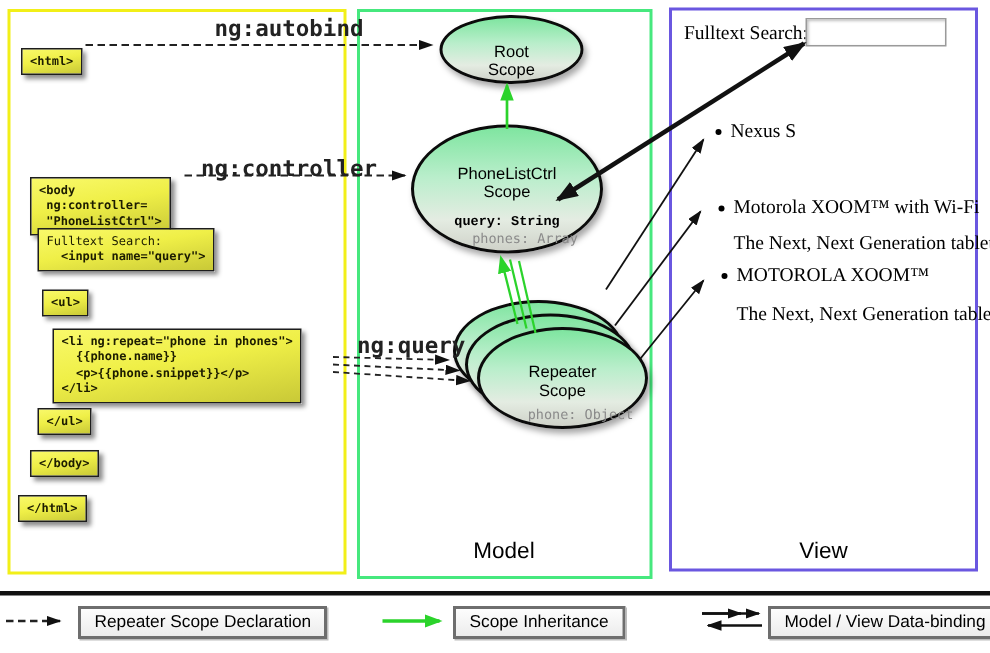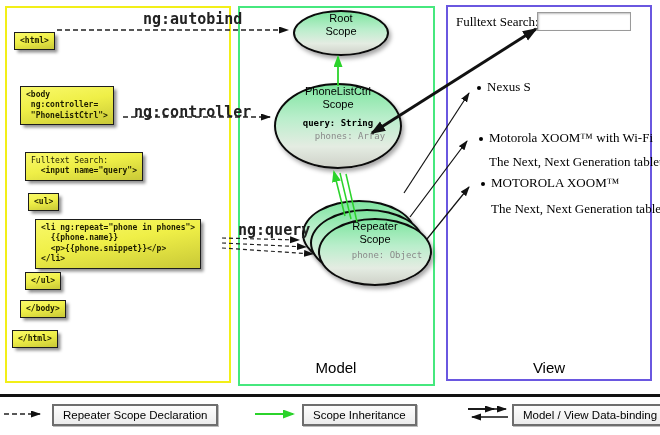--- a/index.html
+++ b/index.html
@@ -18,21 +18,21 @@
            font-family:"DejaVu Sans Mono",monospace;font-size:8px;font-weight:700;
            color:#1c1c00;padding:3px 5px;line-height:1.3;white-space:pre;z-index:2;}
   .codebox .norm{font-weight:400;}
   
   .mono-label{position:absolute;font-family:"DejaVu Sans Mono",monospace;font-size:15px;
               font-weight:700;color:#222;z-index:2;white-space:pre;}
   
   .ellipse{position:absolute;border:2px solid #0b0b0b;border-radius:50%;
            background:linear-gradient(180deg,#7fe5a0 0%,#b9eecb 40%,#e4ece2 75%,#cfd2c9 100%);
            box-shadow:2px 3px 4px rgba(0,0,0,.35);z-index:1;
-           display:flex;flex-direction:column;align-items:center;justify-content:flex-start;}
+           display:flex;flex-direction:column;align-items:center;justify-content:flex-end;}
   .ellipse .etitle{font-size:11px;color:#000;text-align:center;white-space:pre;line-height:1.15;}
   .eprop{font-family:"DejaVu Sans Mono",monospace;font-size:9px;line-height:1.4;white-space:pre;}
   .eprop.bold{font-weight:700;color:#000;}
   .eprop.gray{color:#8a8a8a;margin-left:24px;}
   
   .view-text{position:absolute;font-family:"Liberation Serif",serif;font-size:13px;color:#000;z-index:2;white-space:pre;}
   .search-input{position:absolute;left:537px;top:12px;width:88px;height:15px;z-index:2;
                 border:1px solid #9a9a9a;box-shadow:inset 1px 1px 2px rgba(0,0,0,.25);font-size:11px;}
   .bullet{position:absolute;width:4px;height:4px;border-radius:50%;background:#000;z-index:2;}
   
@@ -49,21 +49,21 @@
 <div id="stage">
 
   <div class="col col-template"></div>
   <div class="col col-model"></div>
   <div class="col col-view"></div>
 
   <div class="col-title" style="left:276px;top:359px;">Model</div>
   <div class="col-title" style="left:489px;top:359px;">View</div>
 
   <div class="codebox" style="left:14px;top:32px;">&lt;html&gt;</div>
-  <div class="codebox" style="left:20px;top:86px;">&lt;body
+  <div class="codebox" style="left:20px;top:118px;">&lt;body
  ng:controller=
  "PhoneListCtrl"&gt;</div>
   <div class="codebox" style="left:25px;top:152px;"><span class="norm">Fulltext Search:</span>
 <span>  &lt;input name="query"&gt;</span></div>
   <div class="codebox" style="left:28px;top:193px;">&lt;ul&gt;</div>
   <div class="codebox" style="left:35px;top:219px;">&lt;li ng:repeat="phone in phones"&gt;
   {{phone.name}}
   &lt;p&gt;{{phone.snippet}}&lt;/p&gt;
 &lt;/li&gt;</div>
   <div class="codebox" style="left:25px;top:272px;">&lt;/ul&gt;</div>
@@ -75,21 +75,21 @@
   <div class="mono-label" style="left:238px;top:221px;">ng:query</div>
 
   <div class="ellipse" style="left:293px;top:10px;width:92px;height:42px;">
     <div class="etitle">Root
 Scope</div>
   </div>
 
   <div class="ellipse" style="left:274px;top:83px;width:124px;height:82px;">
     <div class="etitle">PhoneListCtrl
 Scope</div>
-    <div class="eprop bold" style="margin-top:7px;">query: String</div>
+    <div class="eprop bold" style="margin-top:7px;font-family:Liberation Mono, monospace;">query: String</div>
     <div class="eprop gray">phones: Array</div>
   </div>
 
   <div class="ellipse" style="left:302px;top:200px;width:110px;height:64px;"></div>
   <div class="ellipse" style="left:310px;top:209px;width:110px;height:64px;"></div>
   <div class="ellipse" style="left:318px;top:218px;width:110px;height:64px;">
     <div class="etitle">Repeater
 Scope</div>
     <div class="eprop gray" style="margin-top:4px;">phone: Object</div>
   </div>

